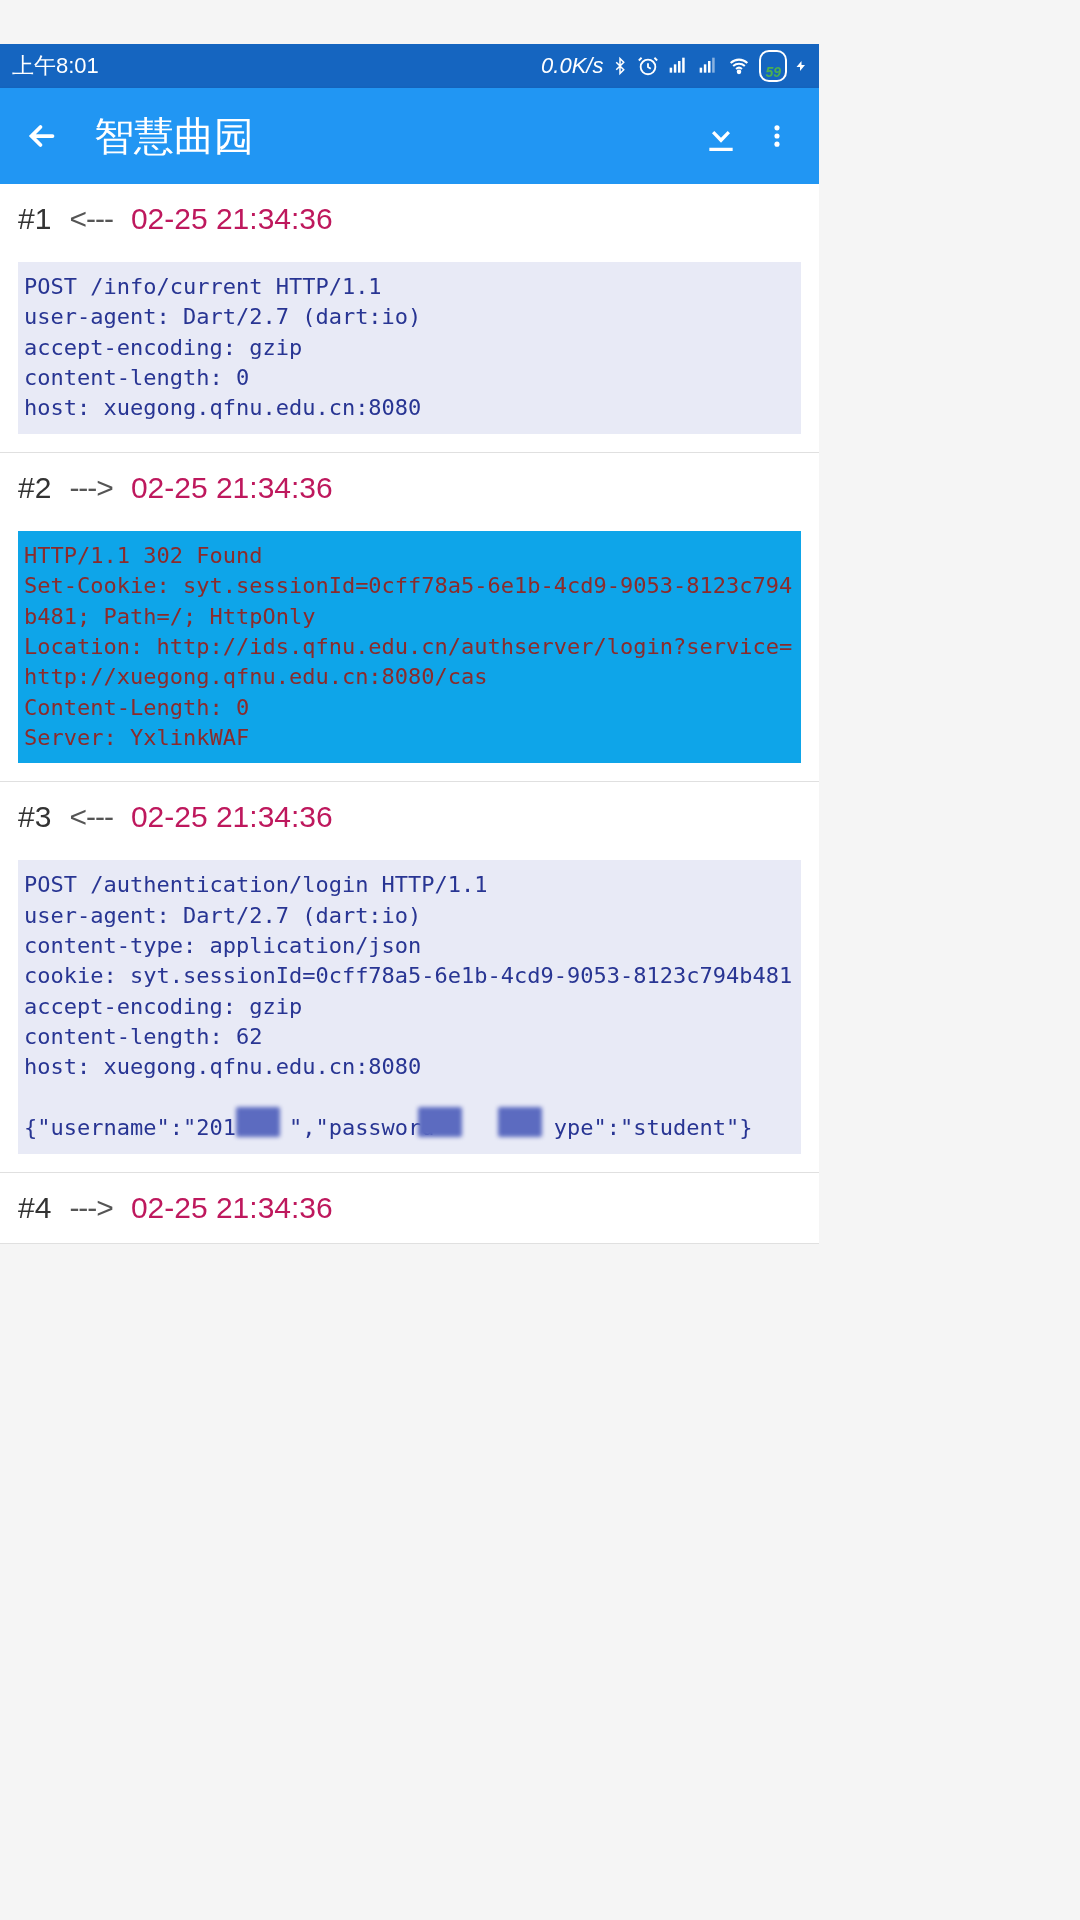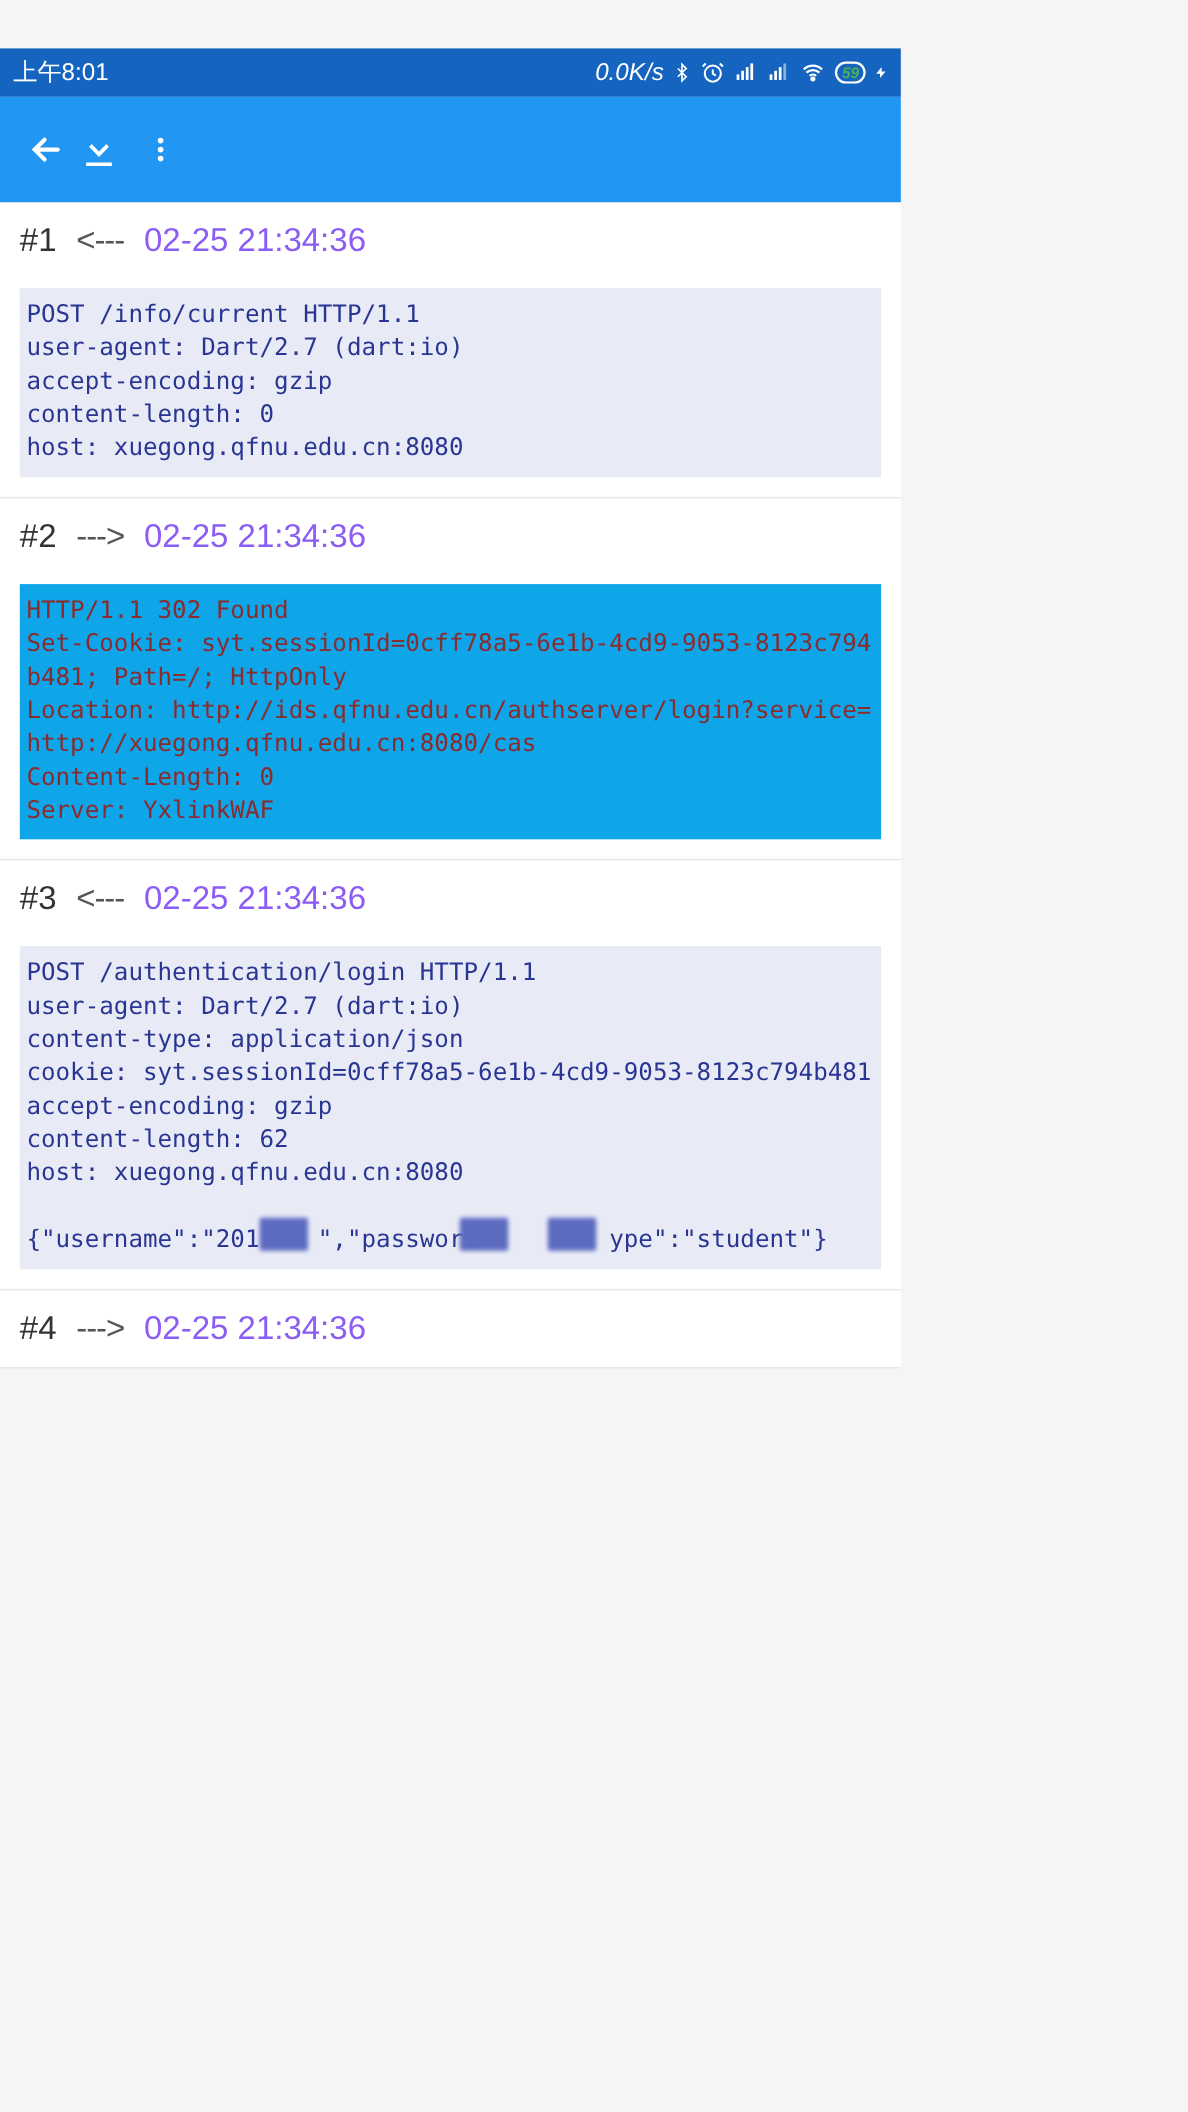--- a/index.html
+++ b/index.html
@@ -12,21 +12,21 @@
     align-items: center;
     justify-content: space-between;
     padding: 0 12px;
     font-size: 22px;
     margin-top: 44px;
   }
   .status-right { display: flex; align-items: center; gap: 8px; font-style: italic; }
   .battery {
     display: inline-flex; align-items: flex-end;
     border: 2px solid #fff; border-radius: 10px;
-    padding: 0 4px; height: 20px; font-size: 14px;
+    padding: 0 4px; height: 32px; font-size: 14px;
     position: relative;
   }
   .battery .fill { color: #4caf50; font-weight: bold; }
   .app-bar {
     height: 96px;
     background: #2196f3;
     color: #fff;
     display: flex;
     align-items: center;
     padding: 0 18px;
@@ -36,21 +36,21 @@
   .icon-btn { width: 48px; height: 48px; display: flex; align-items: center; justify-content: center; }
   .content { background: #fff; }
   .entry { border-bottom: 1px solid #e0e0e0; padding: 12px 0 0 0; }
   .entry-header {
     display: flex; align-items: baseline; gap: 18px;
     padding: 6px 18px 18px 18px;
     font-size: 30px; color: #444;
   }
   .entry-id { color: #333; }
   .entry-dir { color: #555; letter-spacing: -1px; }
-  .entry-time { color: #8b5cf6; }
+  .entry-time { color: #be185d; }
   .code-block {
     margin: 8px 18px 18px 18px;
     padding: 10px 6px;
     font-family: "Menlo", "Consolas", monospace;
     font-size: 22px;
     line-height: 1.38;
     white-space: pre-wrap;
     word-break: break-all;
     position: relative;
   }
@@ -117,20 +117,21 @@
     </span>
   </div>
 </div>
 
 <div class="app-bar">
   <div class="icon-btn">
     <svg width="36" height="36" viewBox="0 0 24 24" fill="none" stroke="#fff" stroke-width="2.5" stroke-linecap="round">
         <path d="M19 12H5M11 18l-6-6 6-6"></path>
       </svg>
   </div>
+  <div class="app-title">智慧曲园</div>
   <div class="icon-btn">
     <svg width="40" height="40" viewBox="0 0 24 24" fill="#fff">
         <path d="M12 3v10l4-4 1.4 1.4L12 16 6.6 10.4 8 9l4 4V3h0zM5 19h14v2H5z"></path>
       </svg>
   </div>
   <div class="icon-btn" style="margin-left:8px">
     <svg width="28" height="28" viewBox="0 0 24 24" fill="#fff">
         <circle cx="12" cy="5" r="2.2"></circle>
         <circle cx="12" cy="12" r="2.2"></circle>
         <circle cx="12" cy="19" r="2.2"></circle>

